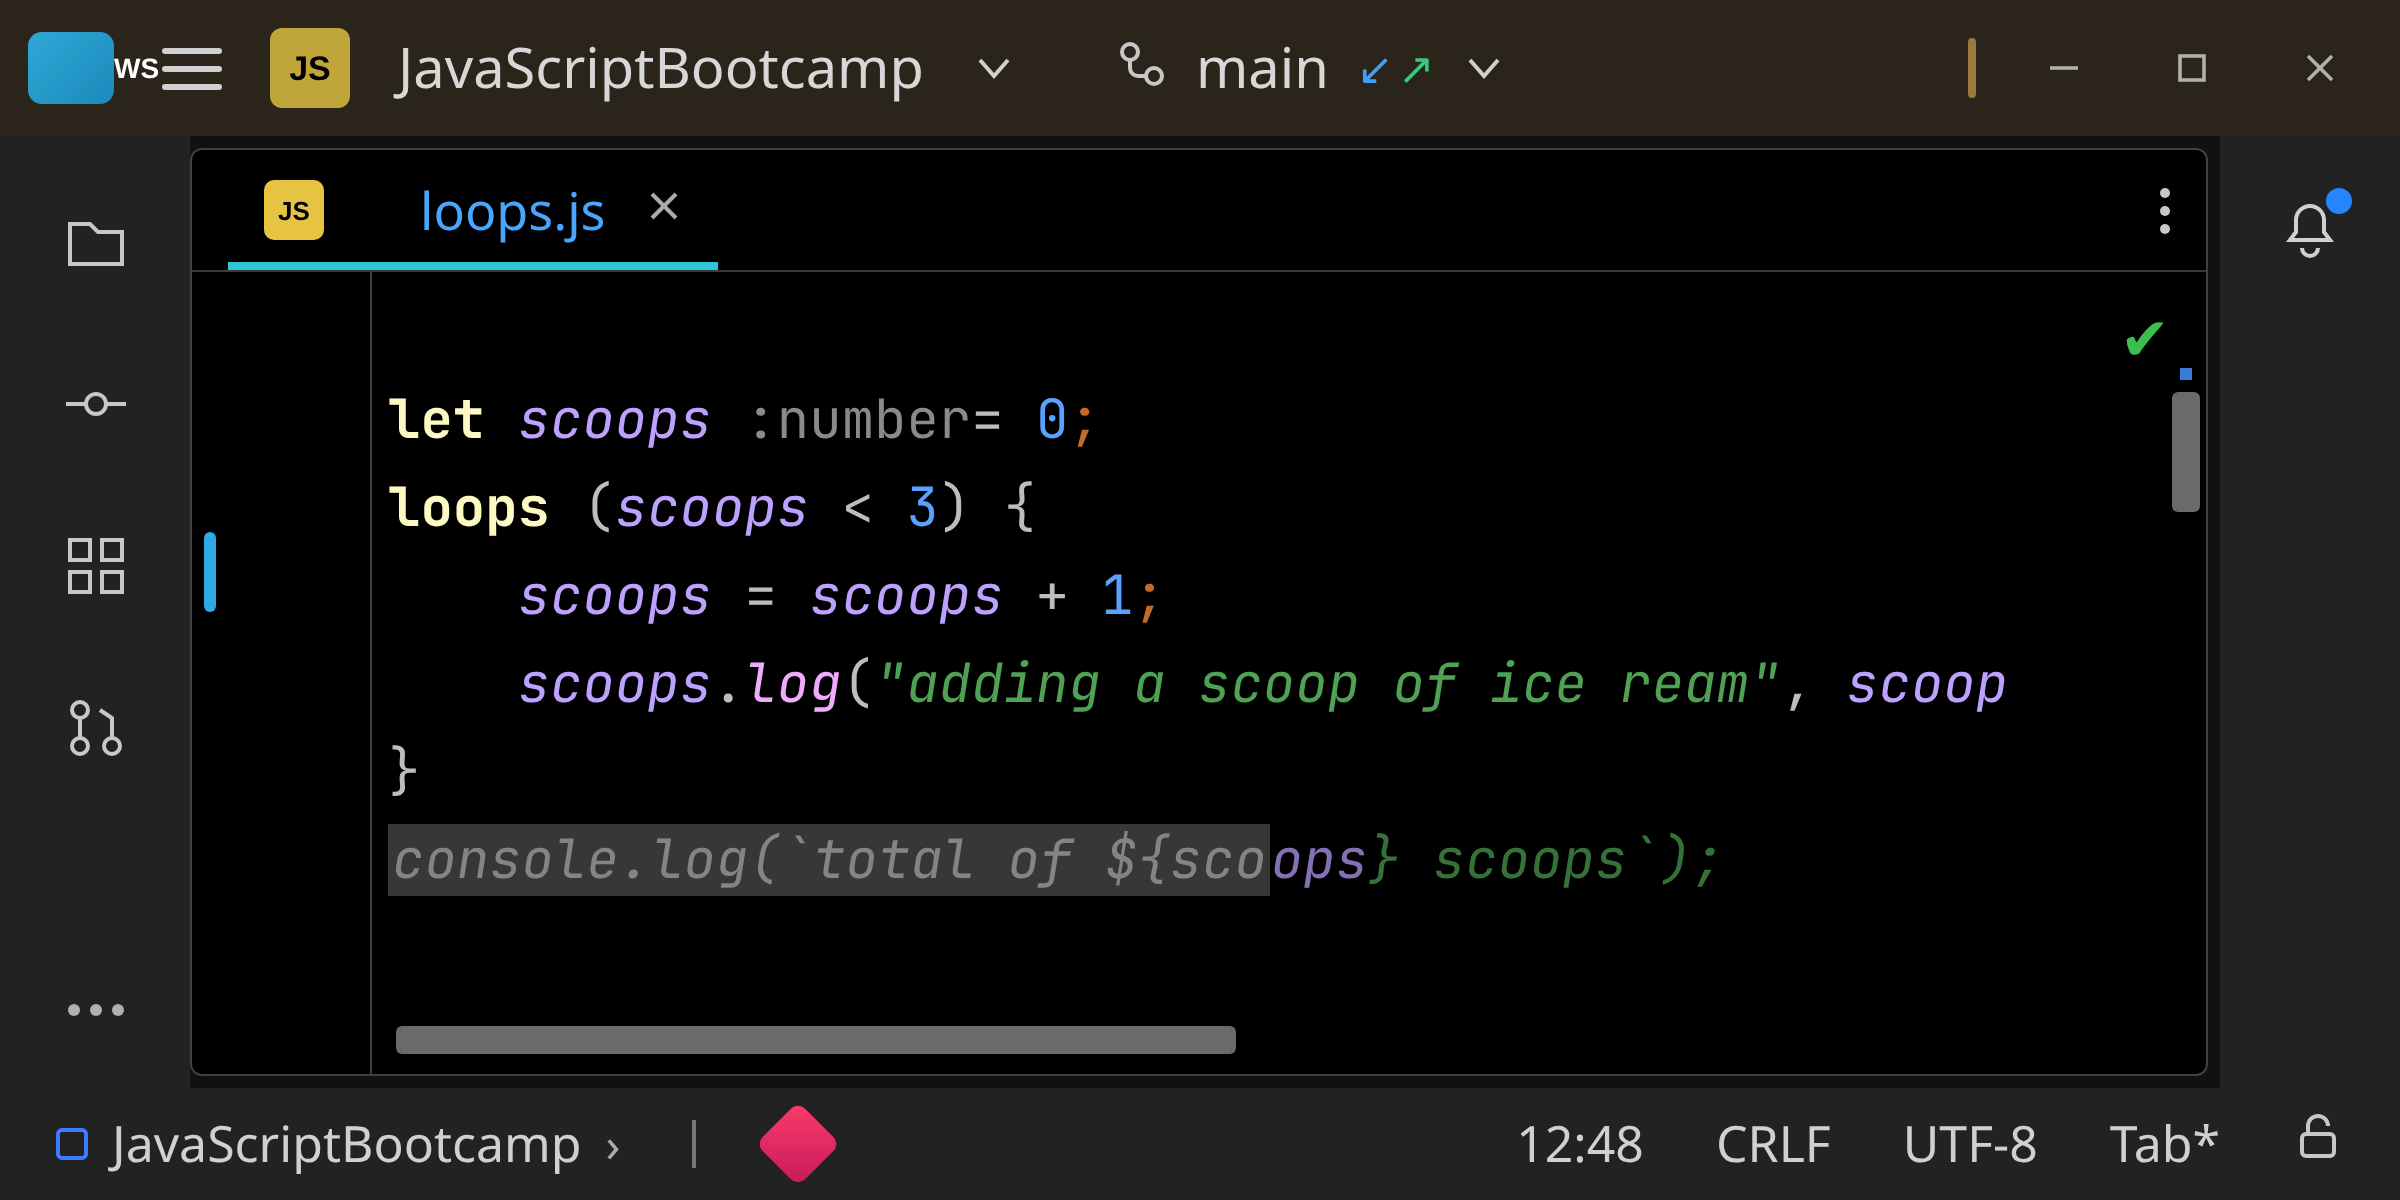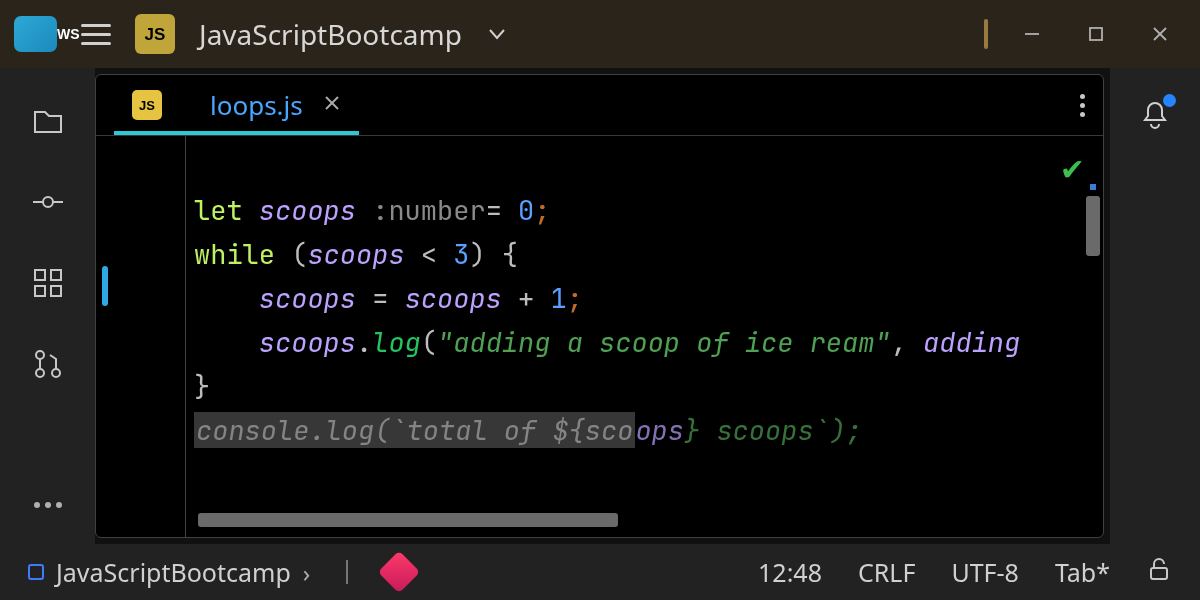--- a/index.html
+++ b/index.html
@@ -76,29 +76,29 @@
   .gutter{ width:90px; border-right:1px solid #404040; position:relative;}
   .bookmark{
     position:absolute; left:6px; top:130px; width:6px; height:40px;
     background:#2fa8e6; border-radius:3px;
   }
   .code{
     flex:1; padding:8px 0 0 8px;
     font:italic 27px/44px "JetBrains Mono","Consolas",monospace;
     color:#bdbdbd; white-space:pre; position:relative; overflow:hidden;
   }
-  .kw{color:#bef264; font-style:normal;}
+  .kw{color:#fef9c3; font-style:normal;font-weight:bold;}
   .up{font-style:normal;}
   .ident{color:#bca1ff;}
   .hint{color:#8a8a8a; font-style:normal;margin-top:22px;}
   .op{color:#bdbdbd; font-style:normal;}
   .num{color:#5aa0ff; font-style:normal;}
   .punct{color:#c46a2a; font-style:normal;}
   .obj{color:#bca1ff;}
-  .meth{color:#22c55e;}
+  .meth{color:#f0abfc;}
   .str{color:#4fa153;}
   .partial-line{ opacity:.7;}
   .hl{ background:#4f4f4f; padding:0 2px;}
   .checkmark{
     position:absolute; top:12px; right:18px; color:#3cbf4f; font-size:30px;
   }
   .scrollthumb{
     position:absolute; right:3px; top:60px; width:14px; height:60px;
     background:#6a6a6a; border-radius:3px;
   }
@@ -153,20 +153,37 @@
     <span></span>
       <span></span>
       <span></span>
   </div>
   <div class="proj-badge">JS</div>
   <div class="proj-name">JavaScriptBootcamp</div>
   <svg class="chev" width="22" height="22">
     <polyline points="4,7 11,15 18,7"></polyline>
   </svg>
 
+  <div class="branch">
+    <span class="branch-icon">
+      <svg width="26" height="26">
+          <circle cx="7" cy="7" r="4"></circle>
+          <circle cx="19" cy="19" r="4"></circle>
+          <path d="M7 11v4a4 4 0 0 0 4 4h4"></path>
+        </svg>
+    </span>
+    <span class="branch-name">main</span>
+    <span class="arrows">
+      <span class="arr-in">↙</span>
+        <span class="arr-out">↗</span>
+    </span>
+    <svg class="chev" width="22" height="22">
+      <polyline points="4,7 11,15 18,7"></polyline>
+    </svg>
+  </div>
 
   <div class="spacer"></div>
   <div class="thin-accent"></div>
   <div class="winbtn">
     <svg width="20" height="20">
         <line x1="3" y1="10" x2="17" y2="10"></line>
       </svg>
   </div>
   <div class="winbtn">
     <svg width="20" height="20">
@@ -239,23 +256,23 @@
           <span></span>
       </div>
     </div>
 
     <div class="editor-body">
       <div class="gutter">
         <div class="bookmark"></div>
       </div>
       <div class="code">
 <span class="kw">let</span> <span class="ident">scoops</span> <span class="hint">:number</span><span class="op">=</span> <span class="num">0</span><span class="punct">;</span>
-<span class="kw up">while</span> <span class="op">(</span><span class="ident">scoops</span><span class="op"> &lt; </span><span class="num">3</span><span class="op">)</span><span class="op"> {</span>
+<span class="kw up">loops</span> <span class="op">(</span><span class="ident">scoops</span><span class="op"> &lt; </span><span class="num">3</span><span class="op">)</span><span class="op"> {</span>
     <span class="ident">scoops</span><span class="op"> = </span><span class="ident">scoops</span><span class="op"> + </span><span class="num">1</span><span class="punct">;</span>
-    <span class="obj">scoops</span><span class="op">.</span><span class="meth">log</span><span class="op">(</span><span class="str">"adding a scoop of ice ream"</span><span class="op">, </span><span class="ident">adding</span>
+    <span class="obj">scoops</span><span class="op">.</span><span class="meth">log</span><span class="op">(</span><span class="str">"adding a scoop of ice ream"</span><span class="op">, </span><span class="ident">scoop</span>
 <span class="op">}</span>
 <span class="partial-line"><span class="hl">console.log(`total of ${sco</span><span class="ident">ops</span><span class="str">} scoops`);</span></span></div>
 
       <div class="checkmark">✔</div>
       <div class="scrollthumb"></div>
       <div class="hscroll">
         <div class="hscroll-track"></div>
         <div class="hscroll-thumb"></div>
       </div>
     </div>

